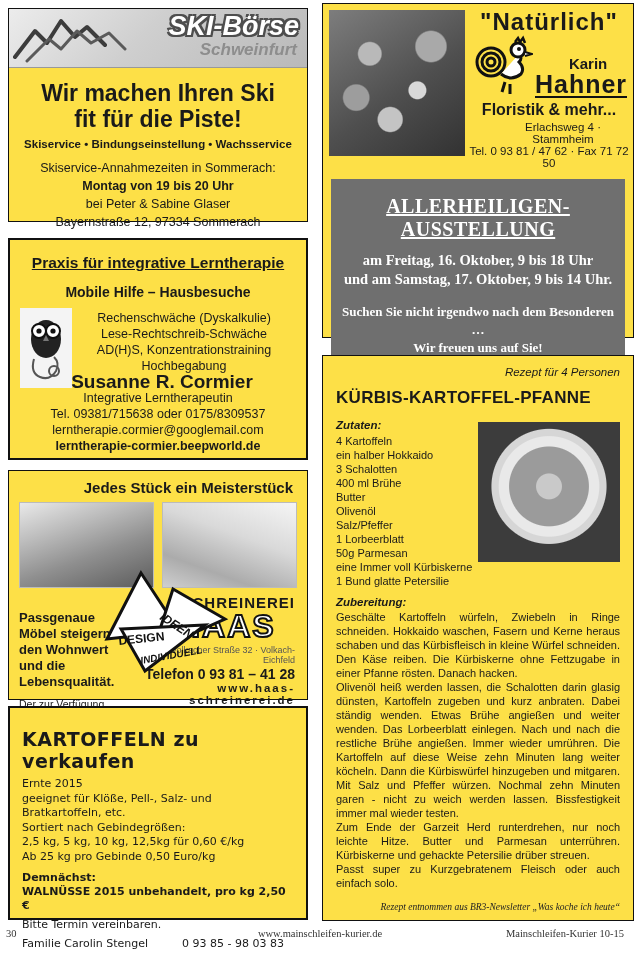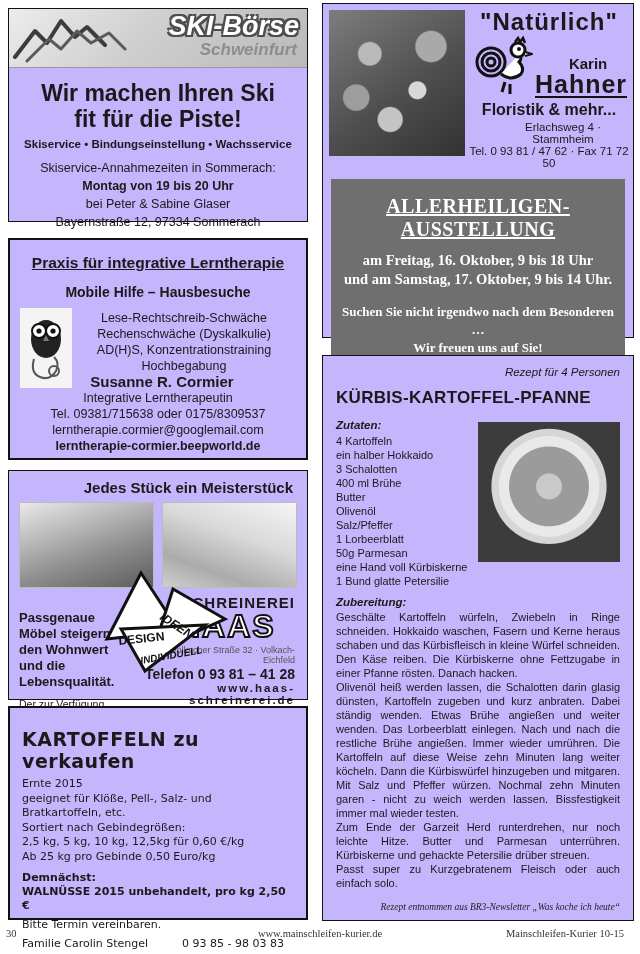--- a/index.html
+++ b/index.html
@@ -1,18 +1,18 @@
 <!DOCTYPE html>
 <html><head>
 <meta charset="utf-8">
 <style>
   html,body{margin:0;padding:0;background:#9a9a9a;}
   .page{position:relative;width:640px;height:954px;background:#ffffff;
         font-family:"Liberation Sans",sans-serif;color:#1a1a1a;overflow:hidden;}
-  .box{position:absolute;background:#c4b5fd;box-sizing:border-box;}
+  .box{position:absolute;background:#fde047;box-sizing:border-box;}
   .b1{border:1px solid #111;}
   .b2{border:2px solid #111;}
 
   
   .ski{left:8px;top:8px;width:300px;height:214px;}
   .ski-head{position:relative;height:58px;background:linear-gradient(135deg,#ececec 0%,#cfcfcf 45%,#b9b9b9 100%);overflow:hidden;border-bottom:1px solid #999;}
   .ski-head svg{position:absolute;left:4px;top:4px;}
   .ski-brand{position:absolute;right:8px;top:2px;font-size:27px;font-weight:bold;font-style:italic;color:#fff;
     text-shadow:-2px -2px 0 #4e4e4e,2px -2px 0 #4e4e4e,-2px 2px 0 #4e4e4e,2px 2px 0 #4e4e4e,0 2px 0 #4e4e4e,2px 0 0 #4e4e4e;}
   .ski-city{position:absolute;right:10px;top:31px;font-size:17px;font-style:italic;font-weight:bold;color:#8d8d8d;}
@@ -22,21 +22,21 @@
   .bold{font-weight:bold;}
 
   
   .praxis{left:8px;top:238px;width:300px;height:222px;}
   .praxis-title{margin-top:14px;text-align:center;font-size:15.5px;font-weight:bold;text-decoration:underline;}
   .praxis-sub{margin-top:12px;text-align:center;font-size:14px;font-weight:bold;}
   .praxis-row{display:flex;margin:8px 10px 0;align-items:flex-start;}
   .owl-wrap{width:52px;height:80px;background:#f4f4f4;flex:0 0 auto;display:flex;align-items:center;justify-content:center;}
   .praxis-list{flex:1;text-align:center;font-size:12.5px;line-height:16px;padding-top:2px;}
   .praxis-contact{text-align:center;font-size:12.5px;line-height:16px;margin-top:-14px;}
-  .praxis-name{font-weight:bold;font-size:15px;padding-left:8px;}
+  .praxis-name{font-weight:bold;font-size:19px;padding-left:8px;}
   .praxis-web{font-weight:bold;}
 
   
   .haas{left:8px;top:470px;width:300px;height:230px;}
   .haas-hl{text-align:right;font-weight:bold;font-size:15px;margin:8px 14px 6px 0;}
   .haas-photos{display:flex;gap:8px;margin:0 10px;}
   .ph{height:84px;flex:1;border:1px solid #bbb;}
   .ph1{background:linear-gradient(160deg,#e9e9e9 0%,#bdbdbd 30%,#8f8f8f 60%,#5c5c5c 100%);}
   .ph2{background:linear-gradient(200deg,#f5f5f5 0%,#d9d9d9 40%,#ababab 75%,#cfcfcf 100%);}
   .tri-badges{position:absolute;left:92px;top:96px;width:132px;height:110px;}
@@ -144,22 +144,22 @@
           <circle cx="15" cy="18" r="7" fill="#fff" stroke="#111" stroke-width="2"></circle>
           <circle cx="29" cy="18" r="7" fill="#fff" stroke="#111" stroke-width="2"></circle>
           <circle cx="15" cy="18" r="2.6" fill="#111"></circle>
           <circle cx="29" cy="18" r="2.6" fill="#111"></circle>
           <polygon points="22,22 19,28 25,28" fill="#777"></polygon>
           <path d="M10 46 Q6 60 16 64 Q26 68 32 58 Q36 50 30 44" fill="none" stroke="#555" stroke-width="2"></path>
           <circle cx="30" cy="58" r="5" fill="none" stroke="#555" stroke-width="2"></circle>
         </svg>
       </div>
       <div class="praxis-list">
+        <div>Rechenschwäche (Dyskalkulie)</div>
         <div>Lese-Rechtschreib-Schwäche</div>
-        <div>Rechenschwäche (Dyskalkulie)</div>
         <div>AD(H)S, Konzentrationstraining</div>
         <div>Hochbegabung</div>
       </div>
     </div>
     <div class="praxis-contact">
       <div class="praxis-name">Susanne R. Cormier</div>
       <div>Integrative Lerntherapeutin</div>
       <div>Tel. 09381/715638 oder 0175/8309537</div>
       <div>lerntherapie.cormier@googlemail.com</div>
       <div class="praxis-web">lerntherapie-cormier.beepworld.de</div>
@@ -290,21 +290,21 @@
         <div class="rec-label">Zutaten:</div>
         <div>4 Kartoffeln</div>
         <div>ein halber Hokkaido</div>
         <div>3 Schalotten</div>
         <div>400 ml Brühe</div>
         <div>Butter</div>
         <div>Olivenöl</div>
         <div>Salz/Pfeffer</div>
         <div>1 Lorbeerblatt</div>
         <div>50g Parmesan</div>
-        <div>eine Hand voll Kürbiskerne</div>
+        <div>eine Immer voll Kürbiskerne</div>
         <div>1 Bund glatte Petersilie</div>
       </div>
       <div class="dish"></div>
     </div>
     <div class="rec-prep">
       <div class="rec-label">Zubereitung:</div>
       <div class="rec-steps">
         <p>Geschälte Kartoffeln würfeln, Zwiebeln in Ringe schneiden. Hokkaido waschen, Fasern und Kerne heraus schaben und das Kürbisfleisch in kleine Würfel schneiden. Den Käse reiben. Die Kürbiskerne ohne Fettzugabe in einer Pfanne rösten. Danach hacken.</p>
         <p>Olivenöl heiß werden lassen, die Schalotten darin glasig dünsten, Kartoffeln zugeben und kurz anbraten. Dabei ständig wenden. Etwas Brühe angießen und weiter wenden. Das Lorbeerblatt einlegen. Nach und nach die restliche Brühe angießen. Immer wieder umrühren. Die Kartoffeln auf diese Weise zehn Minuten lang weiter köcheln. Dann die Kürbiswürfel hinzugeben und mitgaren. Mit Salz und Pfeffer würzen. Nochmal zehn Minuten garen - nicht zu weich werden lassen. Bissfestigkeit immer mal wieder testen.</p>
         <p>Zum Ende der Garzeit Herd runterdrehen, nur noch leichte Hitze. Butter und Parmesan unterrühren. Kürbiskerne und gehackte Petersilie drüber streuen.</p>

